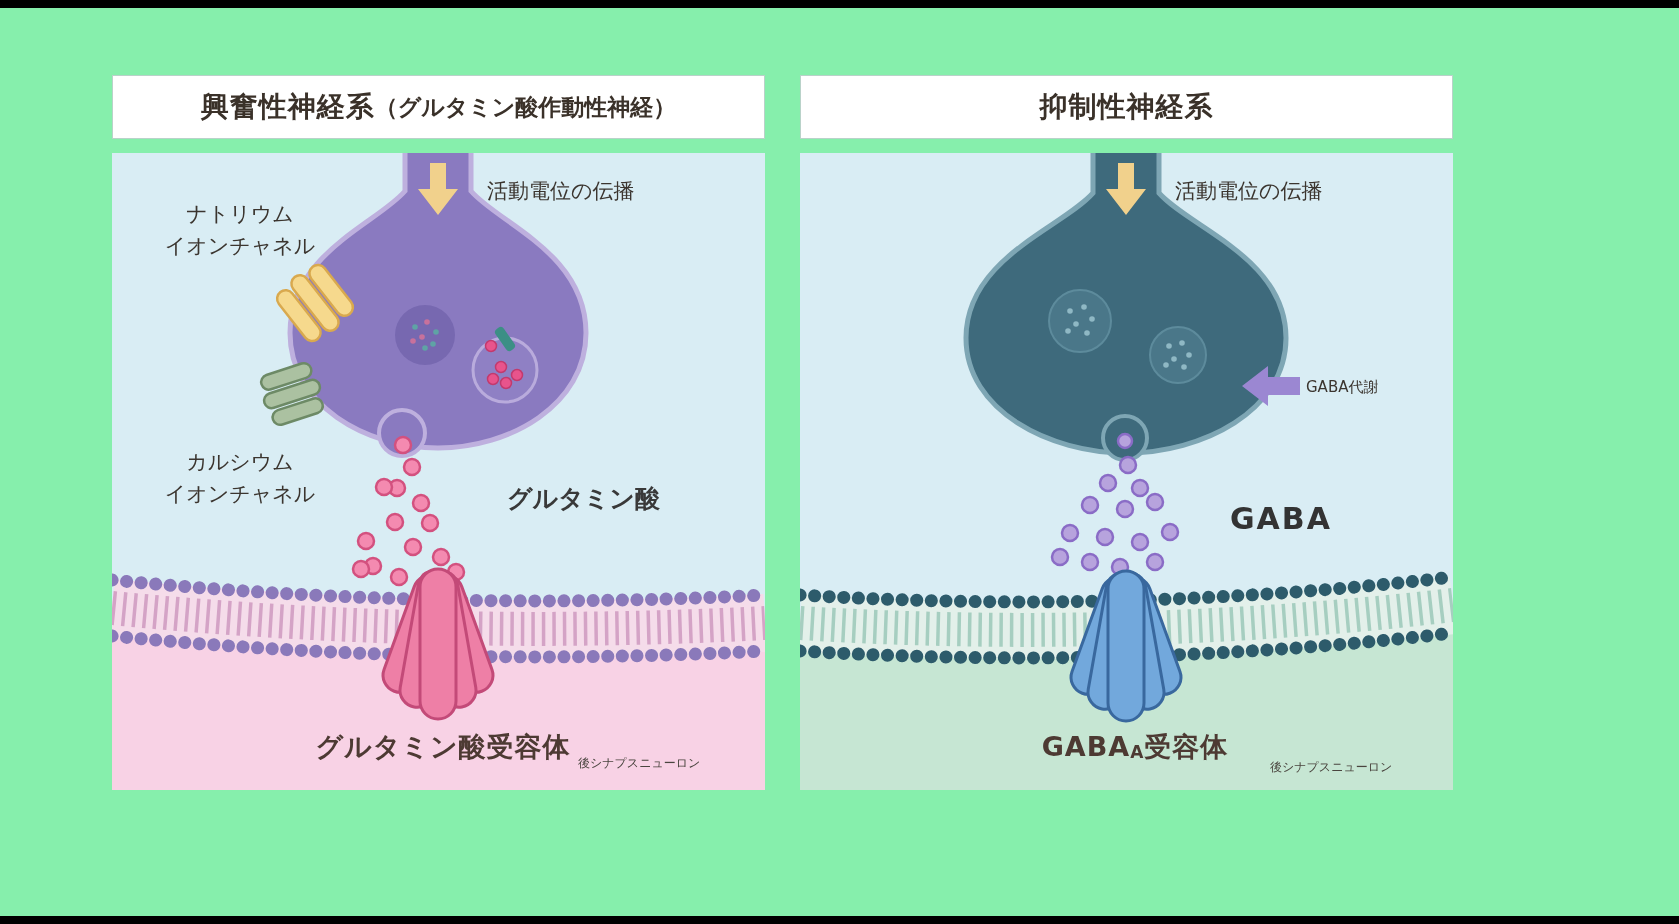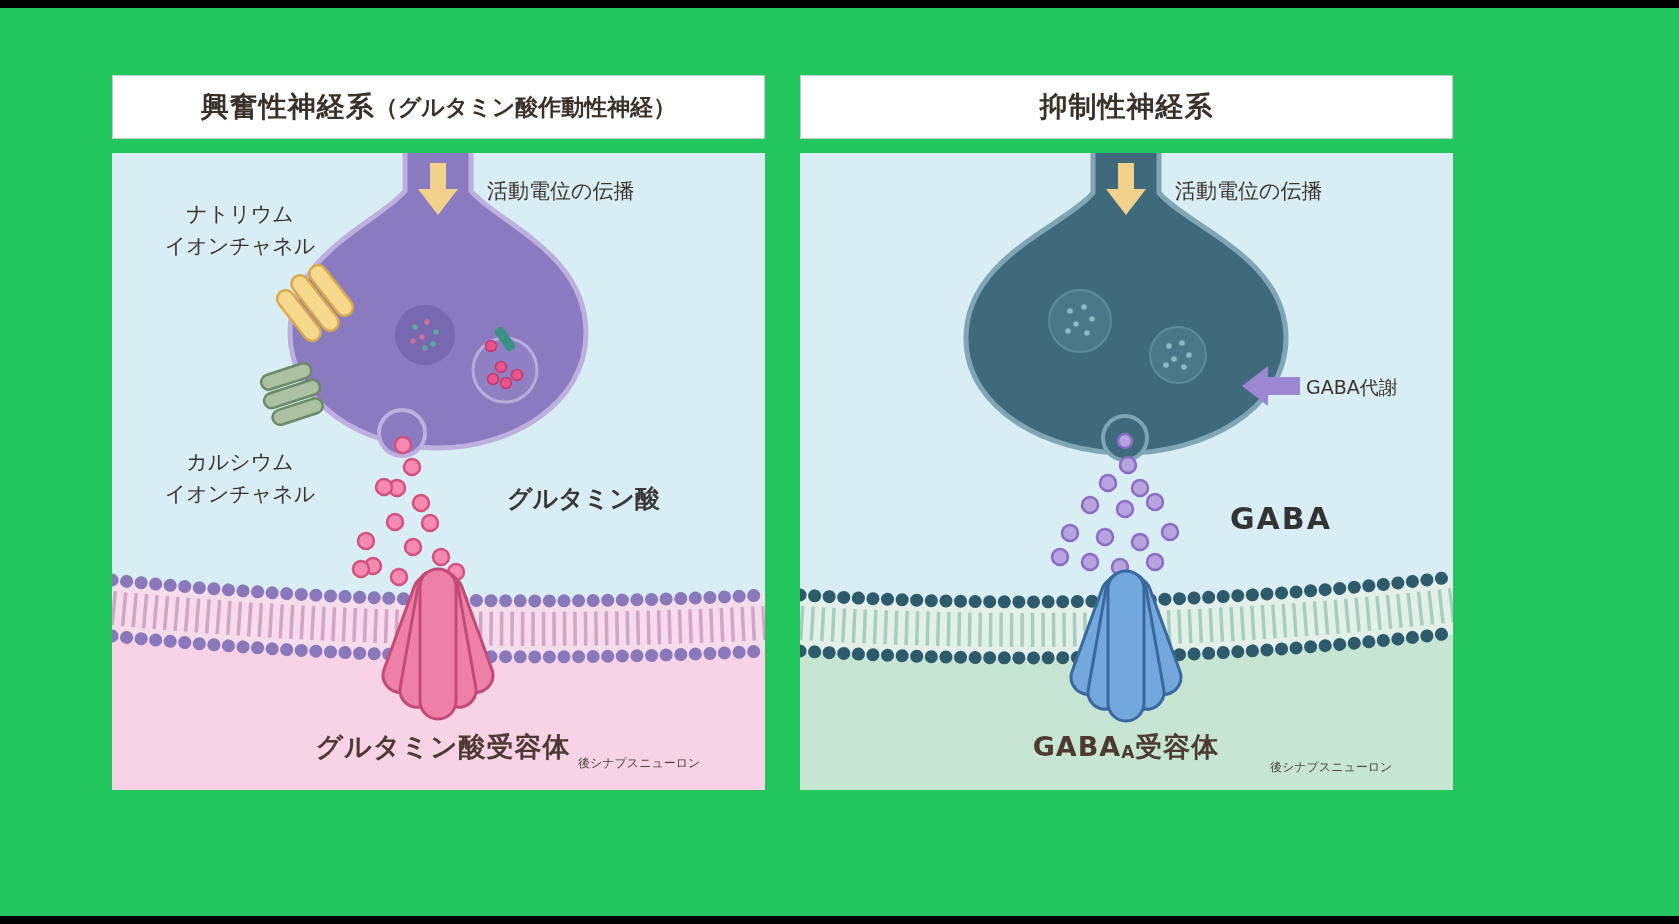--- a/index.html
+++ b/index.html
@@ -1,17 +1,17 @@
 <!DOCTYPE html>
 <html><head>
 <meta charset="utf-8">
 <style>
   html,body{margin:0;padding:0;background:#ffffff;}
   .stage{
-    position:relative;width:1679px;height:924px;background:#22c55e;overflow:hidden;
+    position:relative;width:1679px;height:924px;background:#86efac;overflow:hidden;
     font-family:"DejaVu Sans","Liberation Sans",sans-serif;color:#3b352f;
   }
   .frame-bar{position:absolute;left:0;width:1679px;height:8px;background:#000000;}
   .frame-bar.top{top:0;}
   .frame-bar.bottom{bottom:0;}
 
   .panel{position:absolute;top:75px;width:653px;height:715px;}
   .panel.left{left:112px;}
   .panel.right{left:800px;border-radius:22px;}
 
@@ -24,21 +24,21 @@
 
   .canvas{position:absolute;left:0;top:78px;width:653px;height:681px;}
   .canvas svg{position:absolute;left:0;top:0;}
 
   .lbl{position:absolute;font-size:21px;line-height:32px;color:#3b352f;white-space:nowrap;}
   .lbl.center{text-align:center;}
   .lbl.big{font-size:25px;font-weight:700;color:#393939;}
   .lbl.gaba-big{font-size:30px;font-weight:600;letter-spacing:2px;color:#333333;}
   .lbl.receptor{font-size:27px;font-weight:700;color:#4d3a33;letter-spacing:1px;}
   .lbl.small{font-size:12px;color:#4a453f;}
-  .lbl.metab{font-size:19px;}
+  .lbl.metab{font-size:15px;}
   .receptor .sub{font-size:17px;position:relative;top:2px;}
 </style>
 </head>
 <body>
 
 <div class="stage">
   <div class="frame-bar top"></div>
   <div class="frame-bar bottom"></div>
 
   <section class="panel left">
@@ -209,19 +209,19 @@
           <rect transform="rotate(20)" x="-17" y="6" width="34" height="122" rx="17"></rect>
           <rect transform="rotate(-10)" x="-17" y="0" width="34" height="138" rx="17"></rect>
           <rect transform="rotate(10)" x="-17" y="0" width="34" height="138" rx="17"></rect>
           <rect x="-18" y="-2" width="36" height="150" rx="18"></rect>
         </g>
       </svg>
 
       <div class="lbl" style="left:375px;top:22px;">活動電位の伝播</div>
       <div class="lbl metab" style="left:506px;top:218px;">GABA代謝</div>
       <div class="lbl gaba-big" style="left:430px;top:350px;">GABA</div>
-      <div class="lbl receptor center" style="left:126px;top:578px;width:400px;">
+      <div class="lbl receptor center" style="left:135px;top:578px;width:400px;">
         <span>GABA</span><span class="sub">A</span><span>受容体</span>
       </div>
       <div class="lbl small" style="left:470px;top:598px;">後シナプスニューロン</div>
     </div>
   </section>
 </div>
 
 </body></html>

